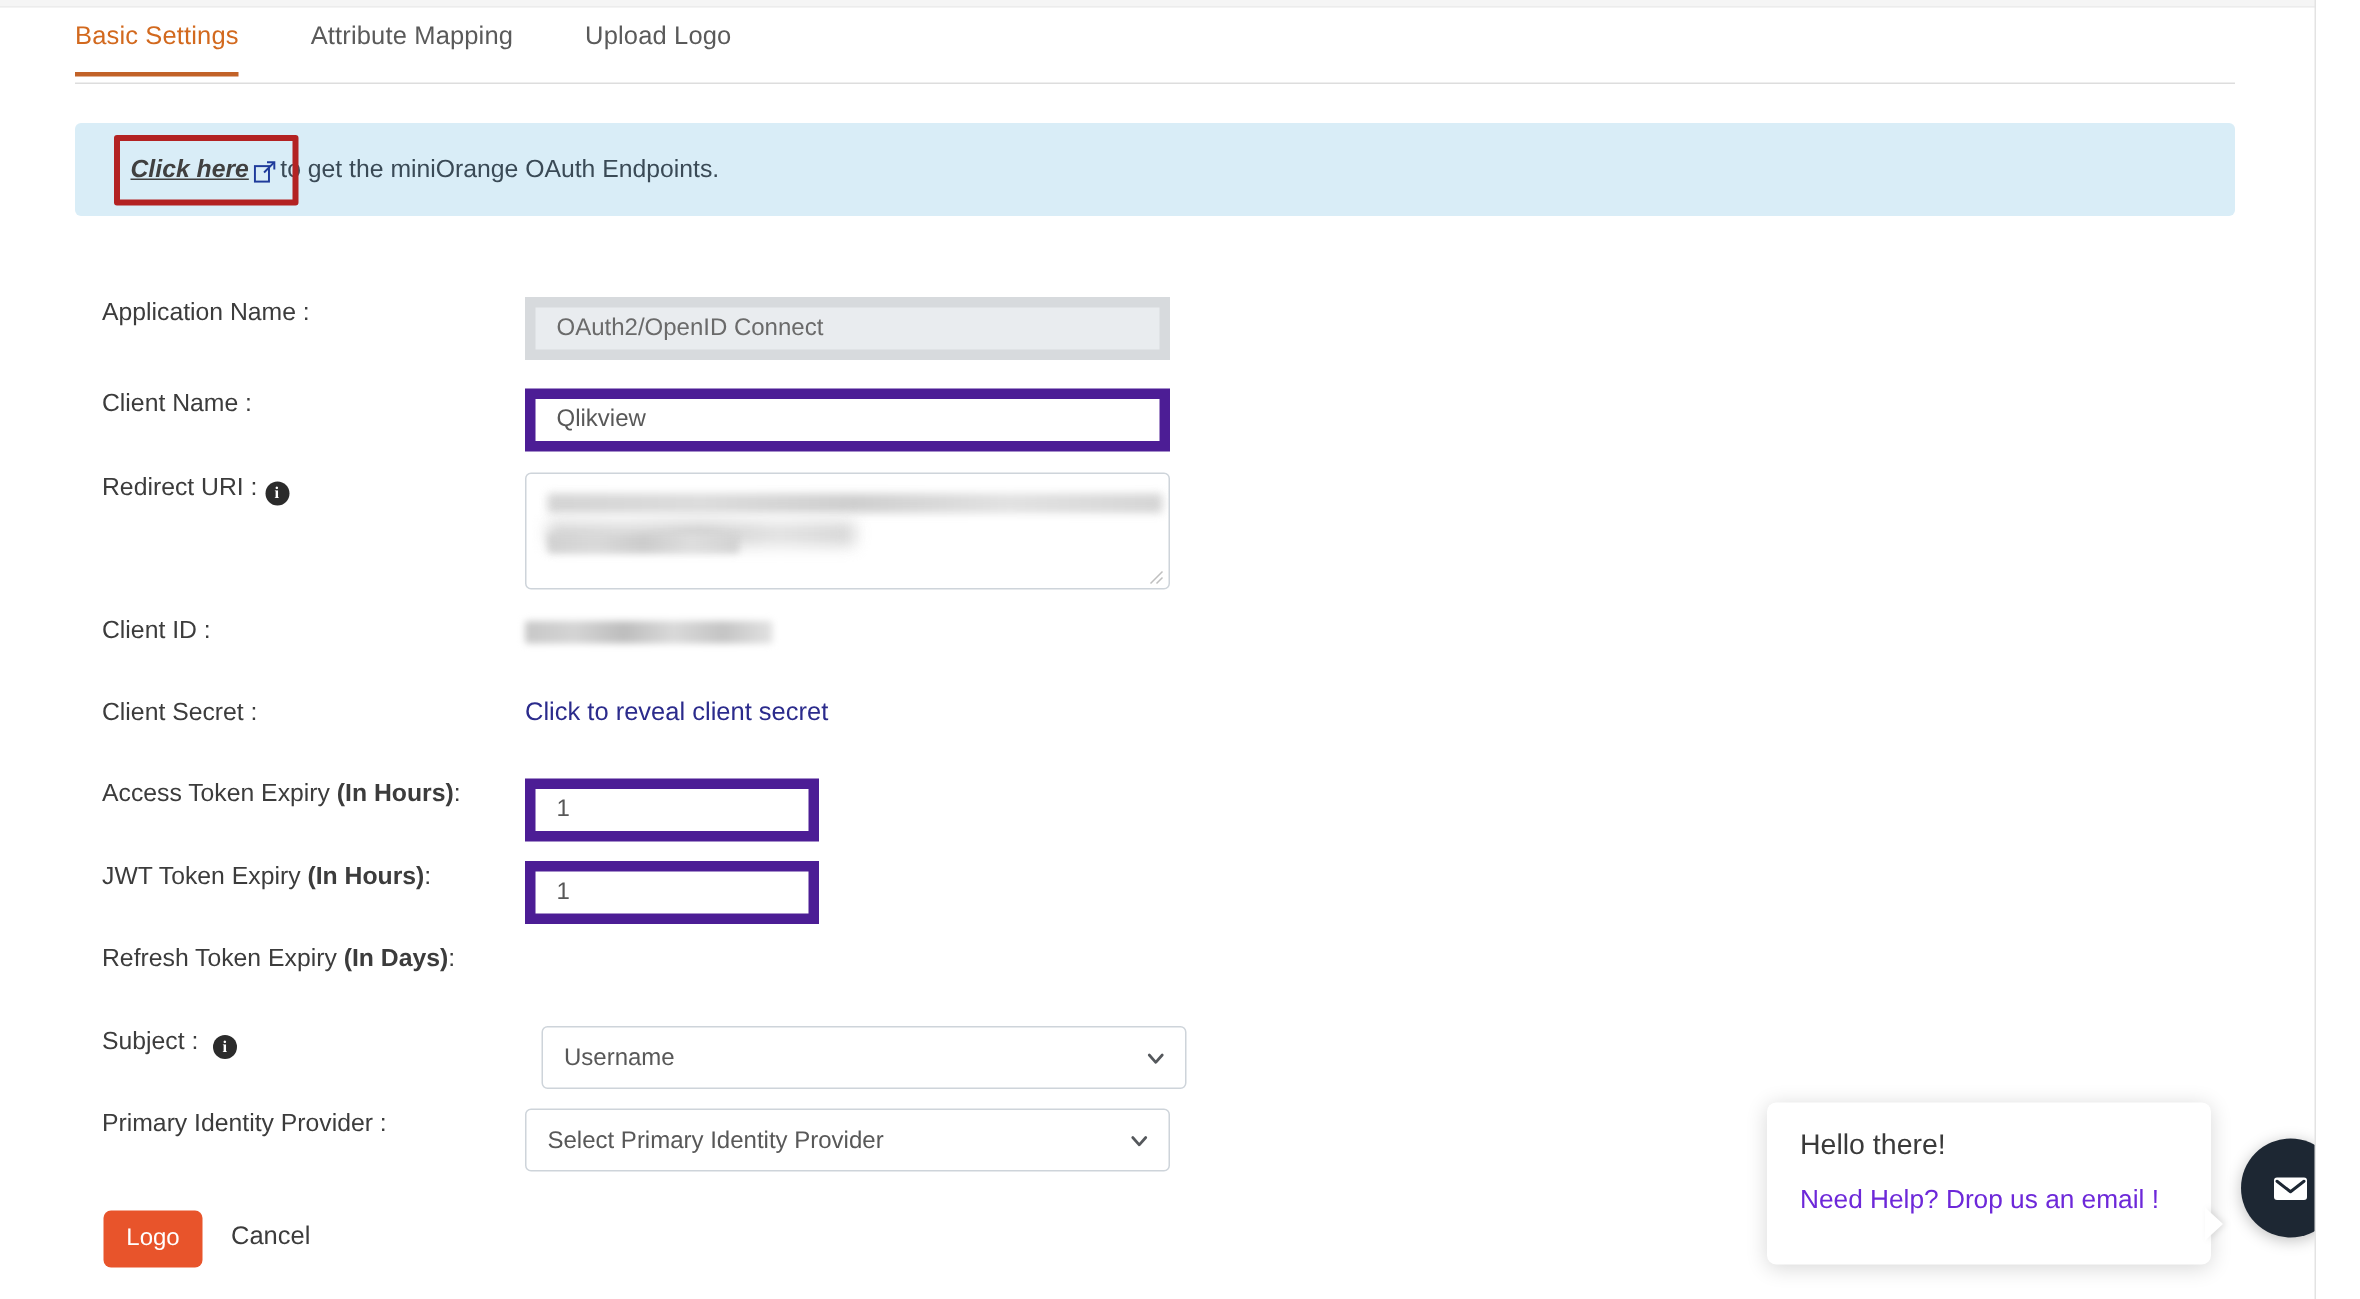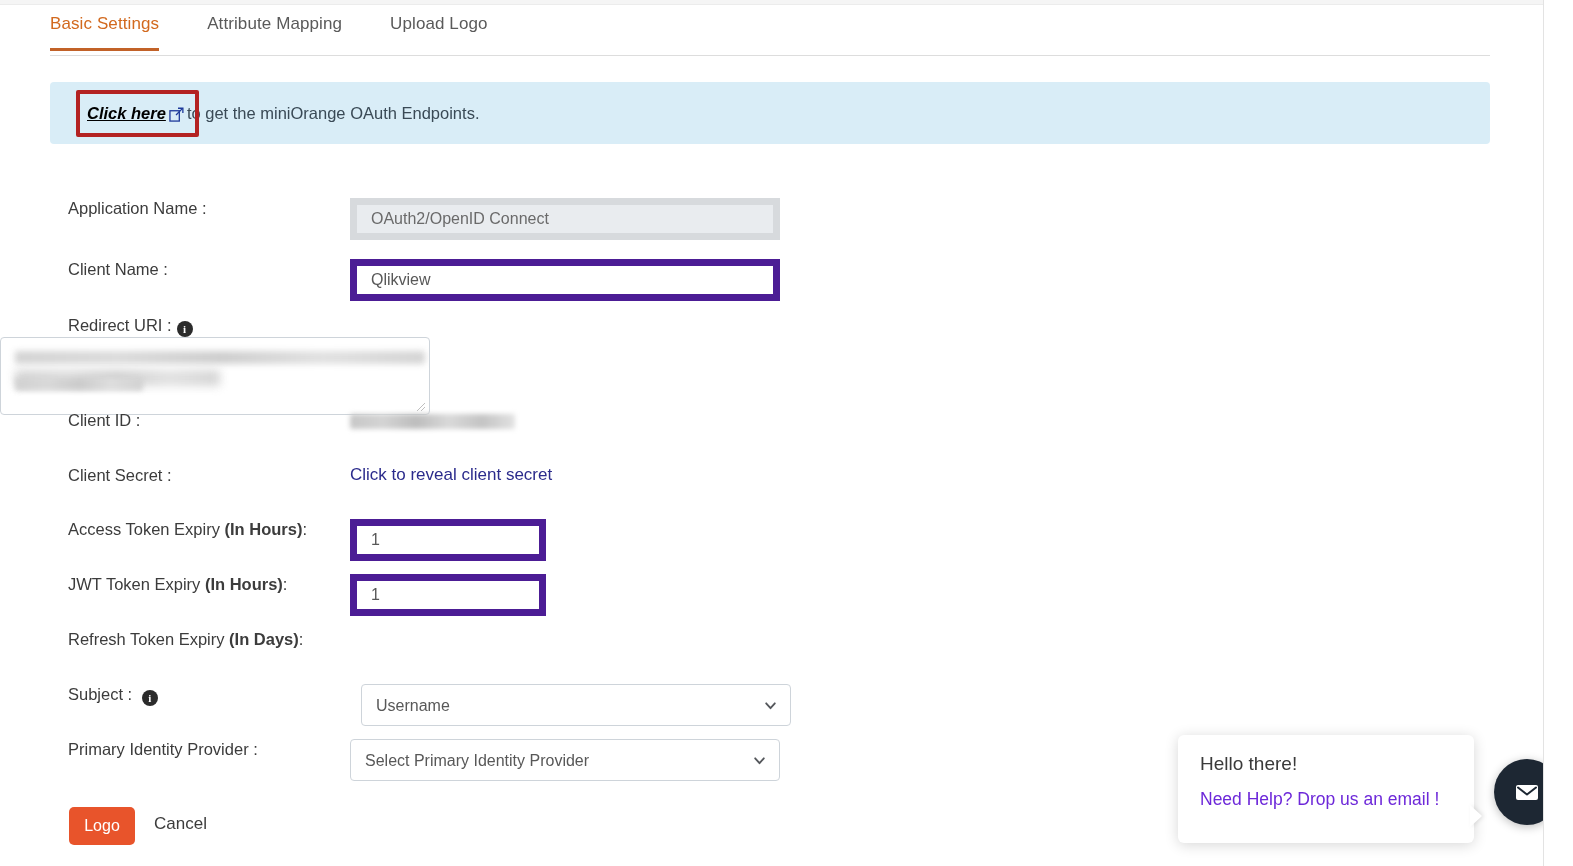--- a/index.html
+++ b/index.html
@@ -84,21 +84,21 @@
   .banner-inner { display: flex; align-items: center; }
   .click-here-wrap {
     position: relative;
     display: inline-flex;
     align-items: center;
   }
   .click-here {
     font-style: italic;
     font-weight: bold;
     text-decoration: underline;
-    color: #000000;
+    color: #404040;
     font-size: 16.5px;
     cursor: pointer;
   }
   .ext-icon {
     display: inline-block;
     width: 15px; height: 15px;
     margin-left: 3px;
     position: relative;
     top: 1px;
   }
@@ -323,21 +323,21 @@
     </div>
   </div>
 
   <div class="r" style="top:259px;">
     <div class="lbl">Client Name :</div>
     <div class="ctl">
       <input class="txt" type="text" value="Qlikview" style="">
     </div>
   </div>
 
-  <div class="r" style="top:315px;flex-direction:column;">
+  <div class="r" style="top:315px;">
     <div class="lbl">
       <span>Redirect URI :</span><span class="info-icon">i</span>
     </div>
     <div class="ctl">
       <div class="area">
         <div class="blurline bl1"></div>
         <div class="blurline bl2"></div>
         <div class="blurline bl3"></div>
         <svg class="resize" viewBox="0 0 12 12">
           <path d="M11 3 L3 11 M11 7 L7 11" stroke="#8a8a8a" stroke-width="1"></path>

